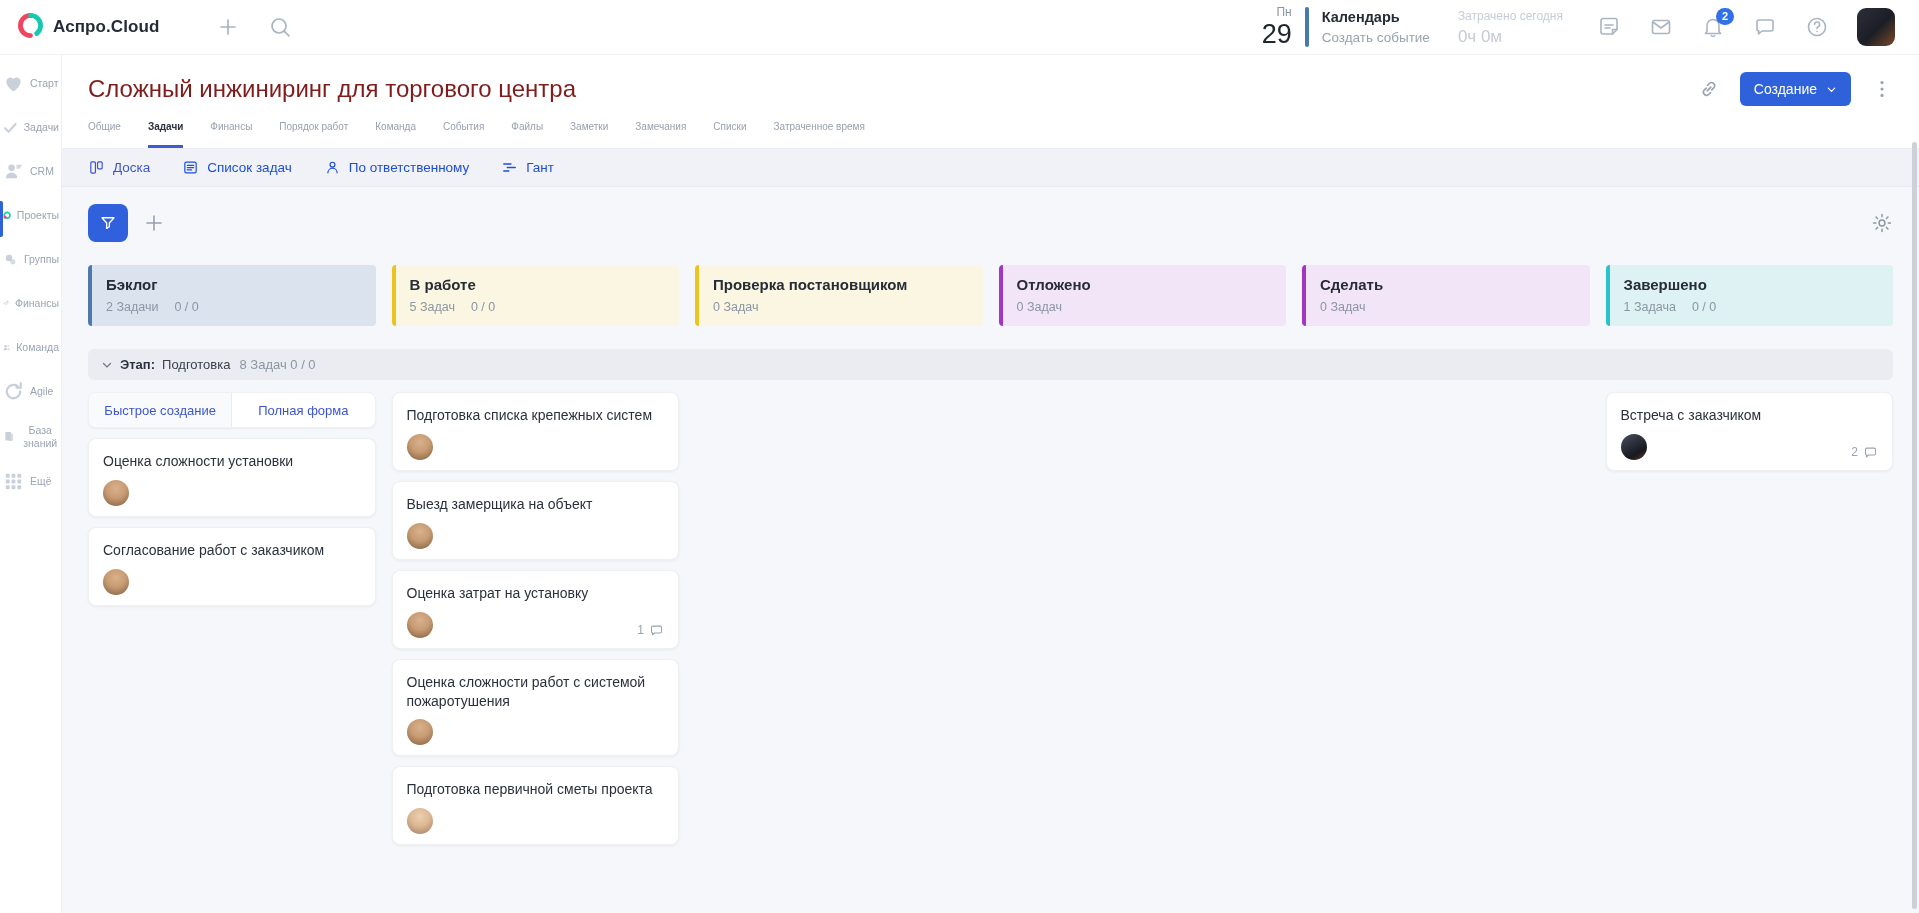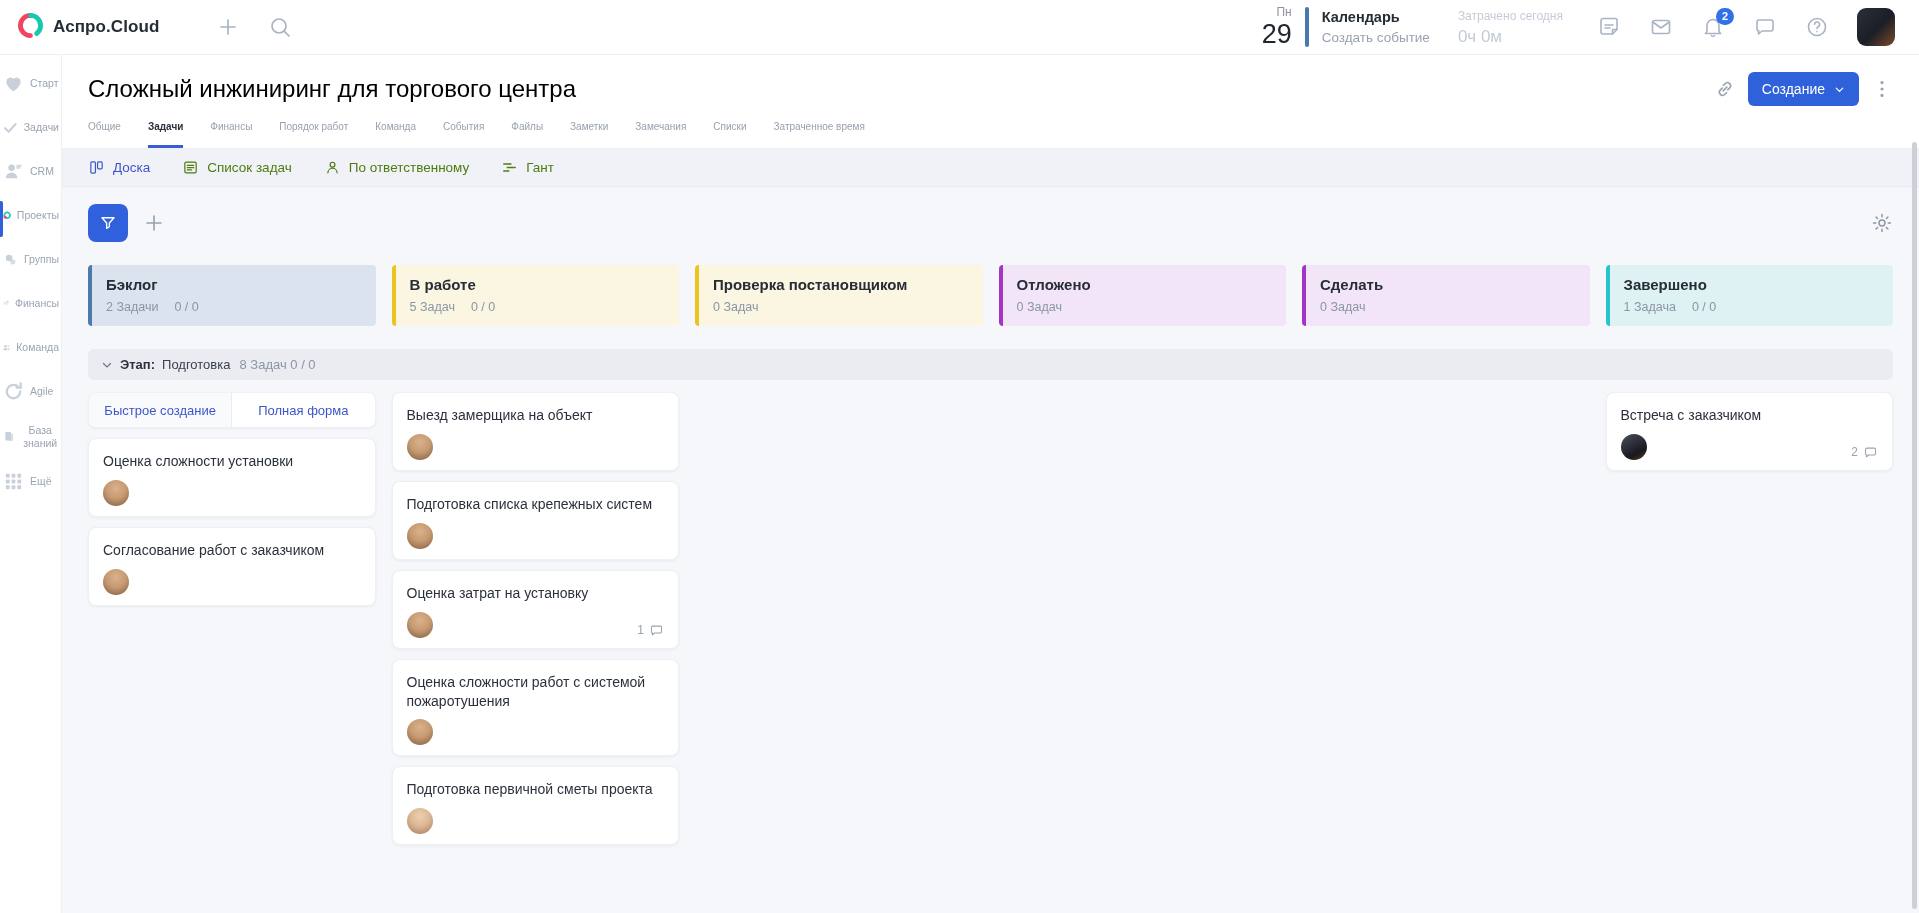--- a/index.html
+++ b/index.html
@@ -41,33 +41,33 @@
   .side-item .sicon { width:23px; height:23px; color:#c9d0da; }
   .side-item .sicon svg { width:100%; height:100%; }
   .side-label { font-size:10.5px; color:#9aa4b3; text-align:center; line-height:1.2; }
   .side-item.active::before { content:""; position:absolute; left:0; top:0; width:3px; height:36px;
                background:#2f62da; border-radius:0 2px 2px 0; }
 
   
   .main { flex:1; display:flex; flex-direction:column; background:#f6f7fa; min-width:0; }
   .page-header { background:#fff; padding:17px 26px 0 26px; border-bottom:1px solid #eceef2; }
   .title-row { display:flex; justify-content:space-between; align-items:center; }
-  .page-title { font-size:24px; font-weight:500; color:#000000; }
-  .header-actions { display:flex; align-items:center; gap:12px; }
+  .page-title { font-size:24px; font-weight:500; color:#7f1d1d; }
+  .header-actions { display:flex; align-items:center; gap:20px; }
   .hicon { width:22px; height:22px; color:#97a1b0; cursor:pointer; }
   .hicon svg { width:100%; height:100%; }
   .create-btn { background:#2f62da; color:#fff; font-size:14px; font-weight:500; border:none;
                 border-radius:6px; padding:9px 14px; display:flex; align-items:center; gap:9px; cursor:pointer; }
   .create-btn svg { width:11px; height:11px; }
   .tabs { display:flex; gap:27px; margin-top:15px; }
   .tab { font-size:10px; color:#98a1ae; padding-bottom:13px; border-bottom:3px solid transparent; cursor:pointer; white-space:nowrap; }
   .tab.active { color:#2b313c; font-weight:600; border-color:#3b5bd7; }
 
   .view-toolbar { background:#f1f2f7; border-bottom:1px solid #e9ebf1; padding:10px 26px; display:flex; gap:32px; }
-  .view-item { display:flex; align-items:center; gap:8px; font-size:13.5px; color:#4d7c0f; cursor:pointer; }
+  .view-item { display:flex; align-items:center; gap:8px; font-size:13.5px; color:#1d4ed8; cursor:pointer; }
   .view-item.active { color:#3d56cc; font-weight:500; }
   .view-item .vicon { width:17px; height:17px; }
   .view-item .vicon svg { width:100%; height:100%; }
 
   .board-area { flex:1; padding:17px 26px 0 26px; overflow:hidden; position:relative; }
   .filter-row { display:flex; align-items:center; gap:14px; margin-bottom:23px; }
   .search-input { width:194px; height:38px; border:1px solid #e0e4ea; border-radius:6px;
                   padding:0 12px; font-size:14px; color:#2b313c; background:#fff; outline:none;
                   font-family:"Liberation Sans", sans-serif; }
   .search-input::placeholder { color:#a6aebb; }
@@ -436,27 +436,27 @@
             </div>
             <div class="card">
               <div class="card-title">Согласование работ с заказчиком</div>
               <div class="card-foot">
                 <div class="avatar-sm avatar-man"></div>
               </div>
             </div>
           </div>
           <div class="col-body">
             <div class="card">
+              <div class="card-title">Подготовка списка крепежных систем</div>
+              <div class="card-foot">
+                <div class="avatar-sm avatar-man"></div>
+              </div>
+            </div>
+            <div class="card">
               <div class="card-title">Выезд замерщика на объект</div>
-              <div class="card-foot">
-                <div class="avatar-sm avatar-man"></div>
-              </div>
-            </div>
-            <div class="card">
-              <div class="card-title">Подготовка списка крепежных систем</div>
               <div class="card-foot">
                 <div class="avatar-sm avatar-man"></div>
               </div>
             </div>
             <div class="card">
               <div class="card-title">Оценка затрат на установку</div>
               <div class="card-foot">
                 <div class="avatar-sm avatar-man"></div>
                 <div class="comments">
                   <span>1</span>

